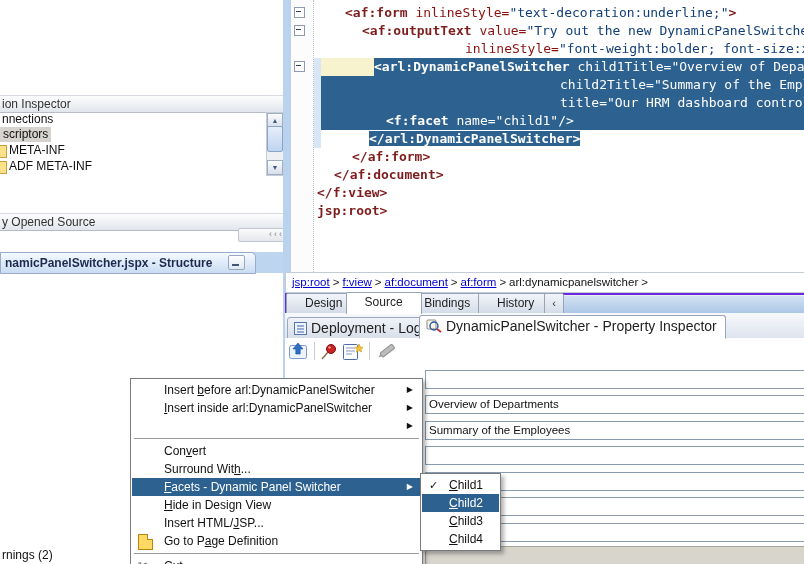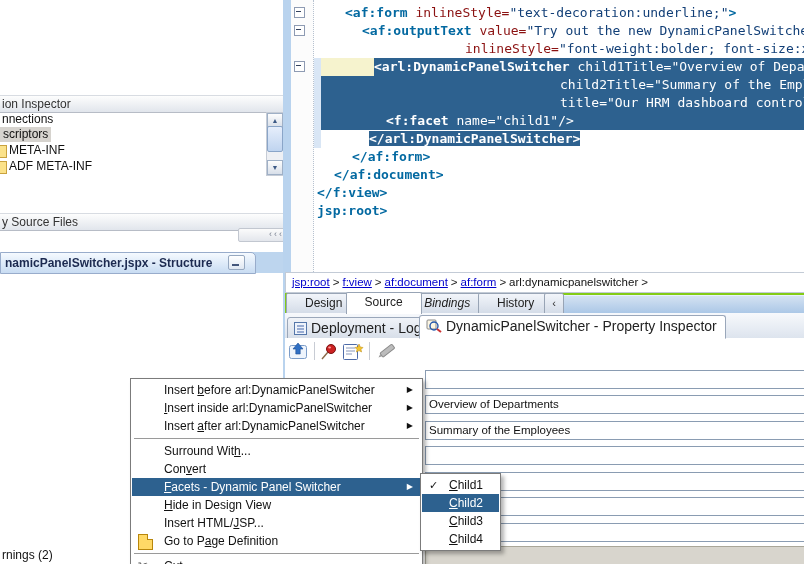--- a/index.html
+++ b/index.html
@@ -44,30 +44,30 @@
 
   
   #editor{left:291px;top:0;width:513px;height:272px;background:#fff;}
   #gutter{left:0;top:0;width:22px;height:272px;background:#fcfcfc;border-right:1px dotted #b7c2d0;}
   .fold-box{position:absolute;left:3px;width:9px;height:9px;border:1px solid #8e9bb3;background:#fff;}
   .fold-box::after{content:"";position:absolute;left:1px;top:3px;width:5px;height:1px;background:#33415e;}
   #gutter-sel{left:23px;top:58px;width:7px;height:90px;background:#d9e6f5;}
   .code-line{position:absolute;left:30px;width:483px;height:18px;line-height:18px;
              font-family:"DejaVu Sans Mono",monospace;font-size:13px;white-space:pre;}
   .code-line.sel-line{background:#2d618f;}
-  .tok-tag{color:#0369a1;font-weight:bold;}
+  .tok-tag{color:#7f1d1d;font-weight:bold;}
   .tok-attr{color:#8b1111;}
   .tok-val{color:#123f77;}
   .tok-pl{color:#1a1a1a;}
   .sel-text{background:#2d618f;}
   .sel-white, .sel-white span{color:#fff !important;}
   .yellow-pad{background:#f6f3ce;display:inline-block;height:18px;vertical-align:top;}
 
   
-  #bottom-right{left:285px;top:272px;width:519px;height:292px;background:#84cc16;}
+  #bottom-right{left:285px;top:272px;width:519px;height:292px;background:#6d28d9;}
   #breadcrumb{left:0;top:0;width:519px;height:19px;background:#fff;border:1px solid #c3cbd6;
               border-right:none;line-height:18px;padding-left:6px;font-size:11.5px;white-space:nowrap;}
   #breadcrumb a{color:#0000cc;text-decoration:underline;cursor:pointer;}
   .bc-sep{color:#222;padding:0 3px;}
   #edtabs{left:0;top:19px;width:519px;height:22px;}
   .edtab{position:absolute;top:2px;height:19px;line-height:19px;padding:0 18px;
          background:linear-gradient(#f2f5fa,#d4dce8);border:1px solid #98a4b5;border-bottom:none;
          border-radius:2px 2px 0 0;color:#222;}
   .edtab.active{background:#fff;top:1px;height:21px;font-weight:normal;z-index:2;}
   #edtab-scroll{position:absolute;top:2px;height:19px;width:18px;text-align:center;line-height:18px;
@@ -133,21 +133,21 @@
       <div class="folder-sliver" style="top: 145px;"></div>
       <div class="res-item" style="top: 143px; left: 9px;">META-INF</div>
       <div class="folder-sliver" style="top: 161px;"></div>
       <div class="res-item" style="top: 159px; left: 9px;">ADF META-INF</div>
     </div>
   <div class="abs sb" style="top:112px;height:62px">
     <div class="sb-btn" style="top:0">▲</div>
     <div class="sb-thumb" style="top:13px;height:24px"></div>
     <div class="sb-btn" style="bottom:0">▼</div>
   </div>
-  <div class="abs panel-hdr" style="top:213px">y Source Files</div>
+  <div class="abs panel-hdr" style="top:213px">y Opened Source</div>
   <div class="abs" id="chevrons">‹‹‹</div>
 </div>
 
 <div class="abs" id="structure">
   <div class="abs" id="structure-title-gap"></div>
   <div class="abs" id="structure-title">namicPanelSwitcher.jspx - Structure</div>
   <div class="abs" id="min-btn"></div>
   <div id="tree">
       <div class="tree-row" style="top: 295px; left: 0px; width: 283px;">
         <span class="tree-label" style="left: 2px;">rnings (2)</span>
@@ -179,21 +179,21 @@
       <div class="code-line" style="top: 202px; left: 26px;"><span style="display: inline-block; width: 0px;"></span><span class="tok-tag">jsp:root&gt;</span></div>
     </div>
 </div>
 
 <div class="abs" id="bottom-right">
   <div class="abs" id="breadcrumb"><a>jsp:root</a><span class="bc-sep">&gt;</span><a>f:view</a><span class="bc-sep">&gt;</span><a>af:document</a><span class="bc-sep">&gt;</span><a>af:form</a><span class="bc-sep">&gt;</span><span>arl:dynamicpanelswitcher</span><span class="bc-sep">&gt;</span></div>
   <div class="abs" id="edtabs">
     <div class="abs" id="edtabs-filler"></div>
   <div class="edtab" style="left: 1px;">Design</div>
       <div class="edtab active" style="left: 60.6px;">Source</div>
-      <div class="edtab" style="left: 120.2px; font-style: italic;">Bindings</div>
+      <div class="edtab" style="left: 120.2px;">Bindings</div>
       <div class="edtab" style="left: 193px;">History</div>
       <div id="edtab-scroll" style="left: 259.2px;">‹</div>
     </div>
   <div class="abs" id="paneltabs">
       <div class="ptab" style="left: 2px; top: 4px;"><span class="ticon"><svg width="13" height="13">
             <rect x="0.5" y="0.5" width="12" height="12" fill="#eef3fb" stroke="#5577aa"></rect>
             <line x1="3" y1="4" x2="10" y2="4" stroke="#4466aa"></line>
             <line x1="3" y1="7" x2="10" y2="7" stroke="#4466aa"></line>
             <line x1="3" y1="10" x2="10" y2="10" stroke="#4466aa"></line>
           </svg></span><span>Deployment - Log</span></div>
@@ -245,24 +245,24 @@
       <div class="pi-field" style="top: 81px;"></div>
       <div class="pi-field" style="top: 107px;"></div>
       <div class="pi-field" style="top: 132px;"></div>
       <div class="pi-field" style="top: 158px;"></div>
     </div>
 </div>
 
 <div class="abs" id="ctx-menu">
     <div class="mi"><span>Insert <u>b</u>efore arl:DynamicPanelSwitcher</span><span class="arrow">▶</span></div>
     <div class="mi"><span><u>I</u>nsert inside arl:DynamicPanelSwitcher</span><span class="arrow">▶</span></div>
-    <div class="mi"><span>Insert <u>a</u>fter arl:DynamicPanelSwitcher</span><span class="arrow">▶</span></div>
+    <div class="mi"><span class="arrow">▶</span></div>
     <div class="msep"></div>
+    <div class="mi"><span>Con<u>v</u>ert</span></div>
     <div class="mi"><span>Surround Wit<u>h</u>...</span></div>
-    <div class="mi"><span>Con<u>v</u>ert</span></div>
     <div class="mi hl"><span><u>F</u>acets - Dynamic Panel Switcher</span><span class="arrow">▶</span></div>
     <div class="mi"><span><u>H</u>ide in Design View</span></div>
     <div class="mi"><span>Insert HTML/<u>J</u>SP...</span></div>
     <div class="mi"><span class="micon">
         <span class="ico-page" style="display: block;"></span>
       </span><span>Go to P<u>a</u>ge Definition</span></div>
     <div class="msep"></div>
     <div class="mi"><span class="micon ico-scissors">✂</span><span>Cu<u>t</u></span></div>
   </div>
 

